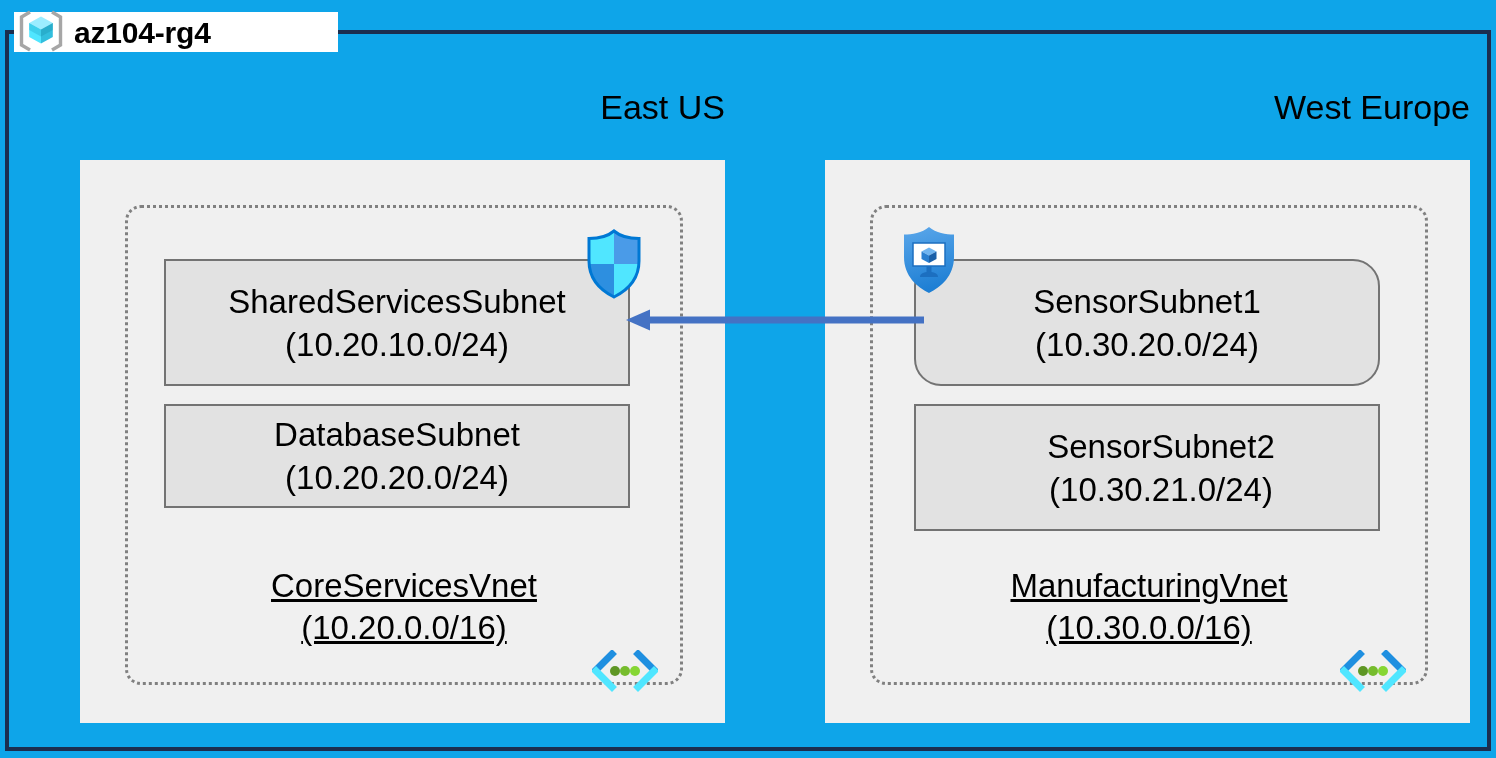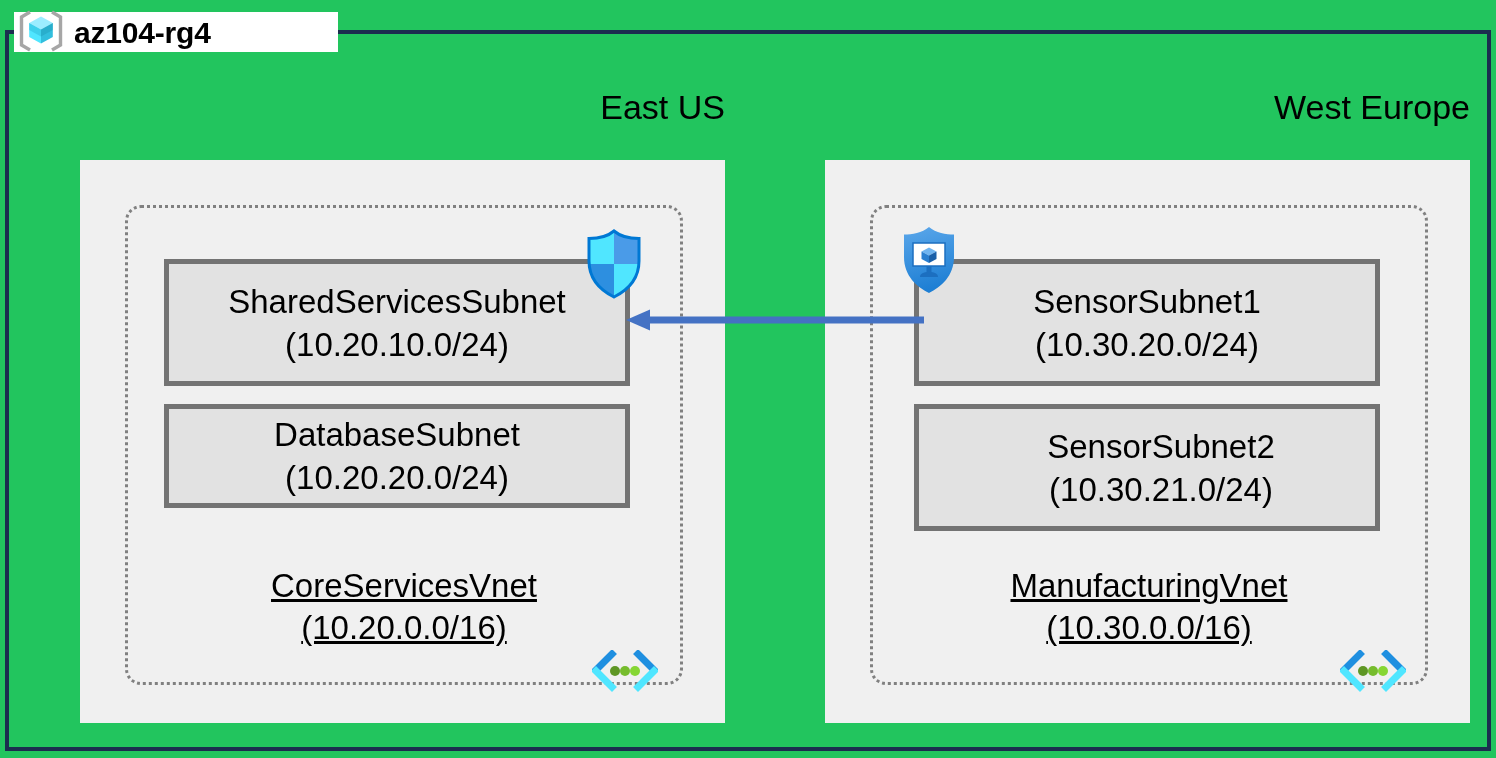--- a/index.html
+++ b/index.html
@@ -10,21 +10,21 @@
   }
   body {
     font-family: "Liberation Sans", sans-serif;
     color: #000000;
   }
 
   #canvas {
     position: relative;
     width: 1496px;
     height: 758px;
-    background: #22c55e;
+    background: #0ea5e9;
     overflow: hidden;
   }
 
   
   .rg-frame {
     position: absolute;
     left: 5px;
     top: 30px;
     width: 1486px;
     height: 721px;
@@ -99,34 +99,34 @@
     white-space: nowrap;
     text-decoration: underline;
   }
   #vnet-caption-0 { left: 125px; top: 565px; width: 558px; }
   #vnet-caption-1 { left: 870px; top: 565px; width: 558px; }
 
   
   .subnet-box {
     position: absolute;
     background: #E2E2E2;
-    border: 5px solid #737373;
+    border: 2px solid #737373;
     box-sizing: border-box;
     display: flex;
     flex-direction: column;
     align-items: center;
     justify-content: center;
     font-size: 33px;
     line-height: 43px;
     color: #000000;
     white-space: nowrap;
   }
   #subnet-0-0 { left: 164px; top: 259px; width: 466px; height: 127px; }
   #subnet-0-1 { left: 164px; top: 404px; width: 466px; height: 104px; }
-  #subnet-1-0 { left: 914px; top: 259px; width: 466px; height: 127px; }
+  #subnet-1-0 { left: 914px; top: 259px; width: 466px; height: 127px; border-radius: 27px; }
   #subnet-1-1 { left: 914px; top: 404px; width: 466px; height: 127px; padding-left: 28px; }
 
   
   .icon-abs { position: absolute; z-index: 5; line-height: 0; }
   #nsg-icon-wrap     { left: 583px; top: 228px; width: 62px; height: 72px; }
   #bastion-icon-wrap { left: 898px; top: 224px; width: 62px; height: 72px; }
   #vnet-icon-wrap-0  { left: 592px; top: 650px; width: 66px; height: 44px; }
   #vnet-icon-wrap-1  { left: 1340px; top: 650px; width: 66px; height: 44px; }
 
   

